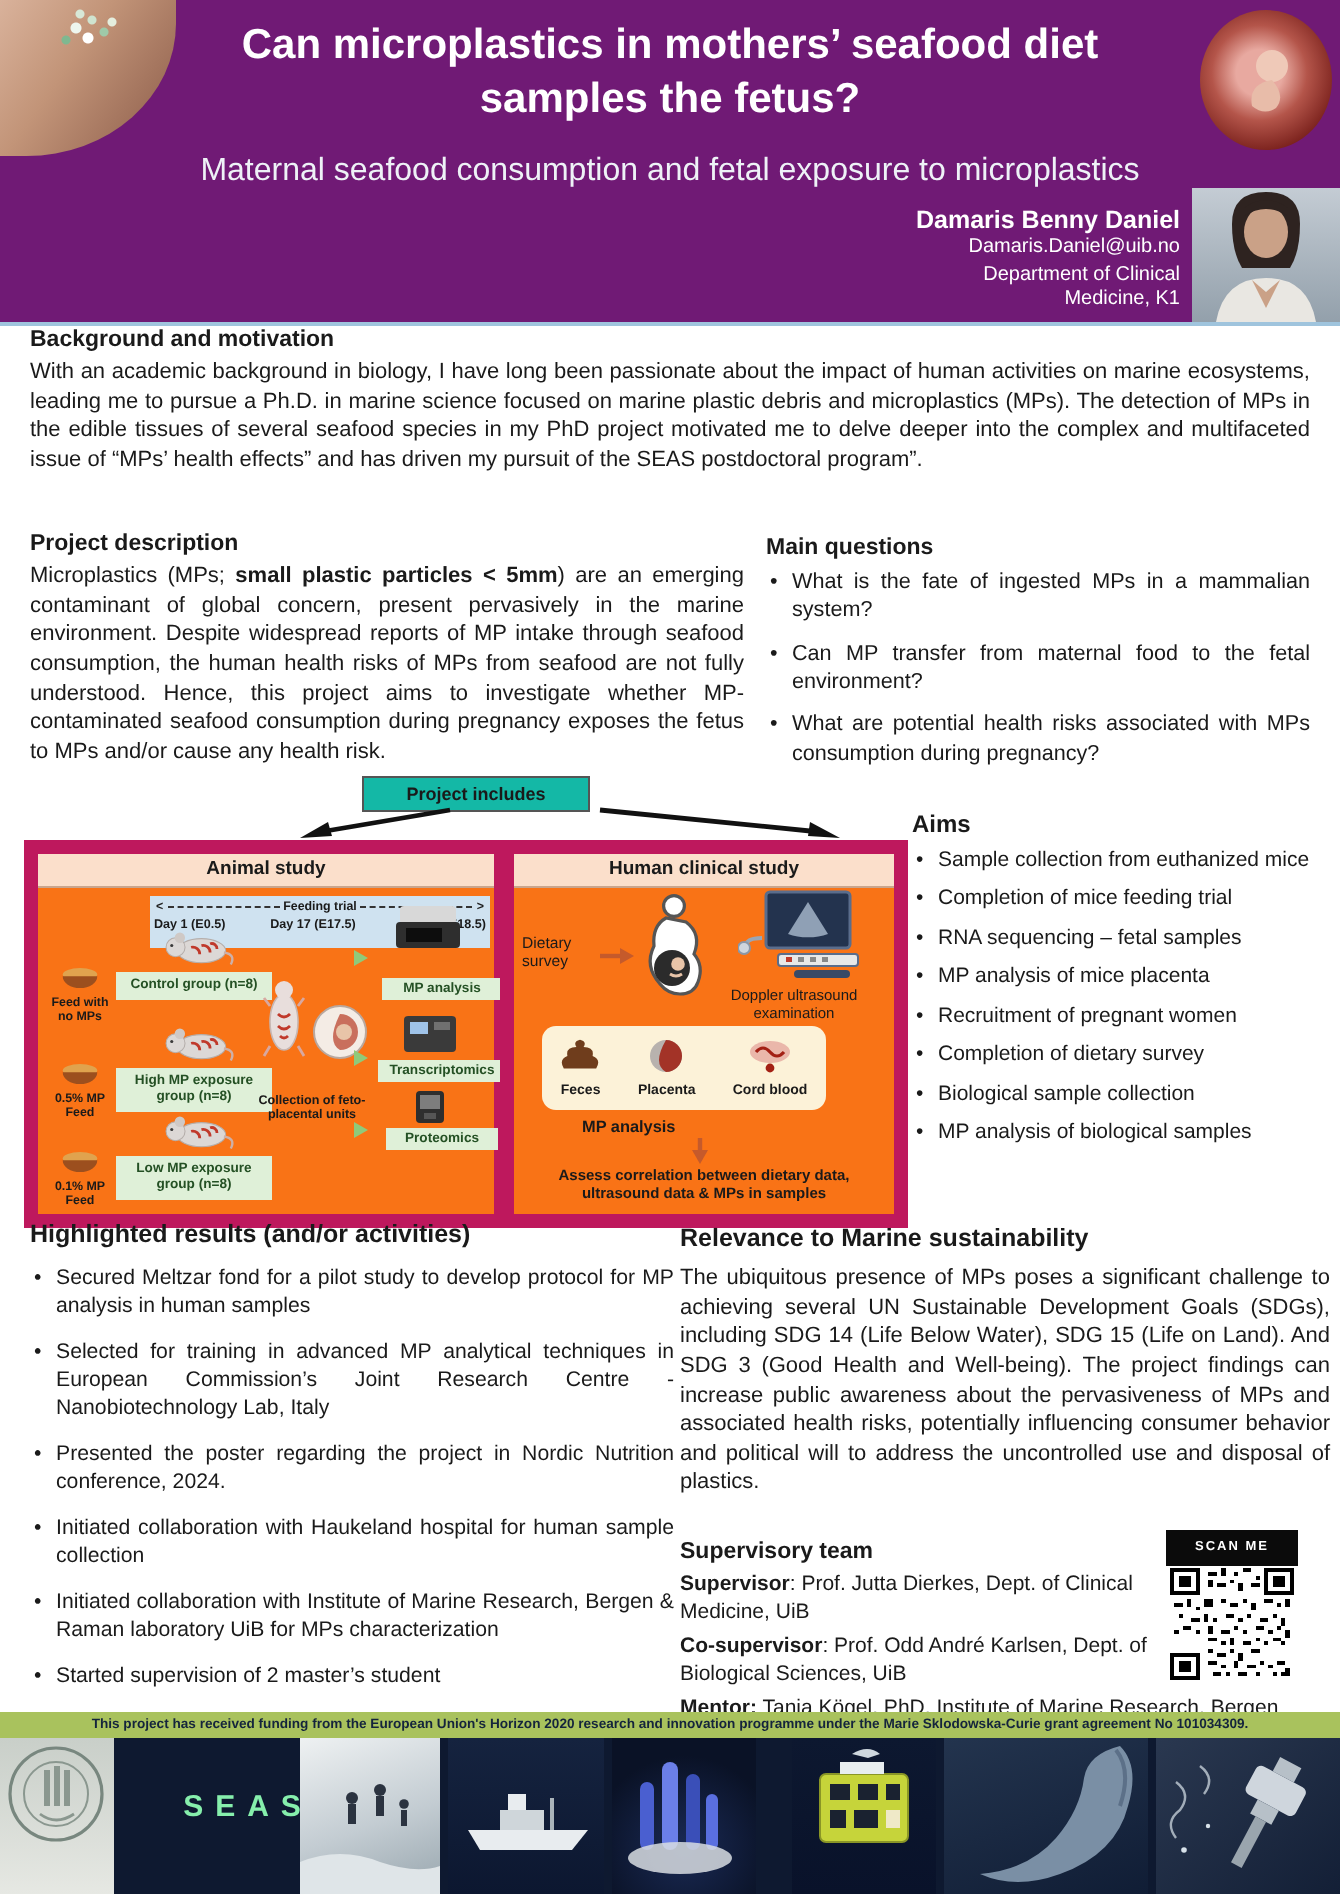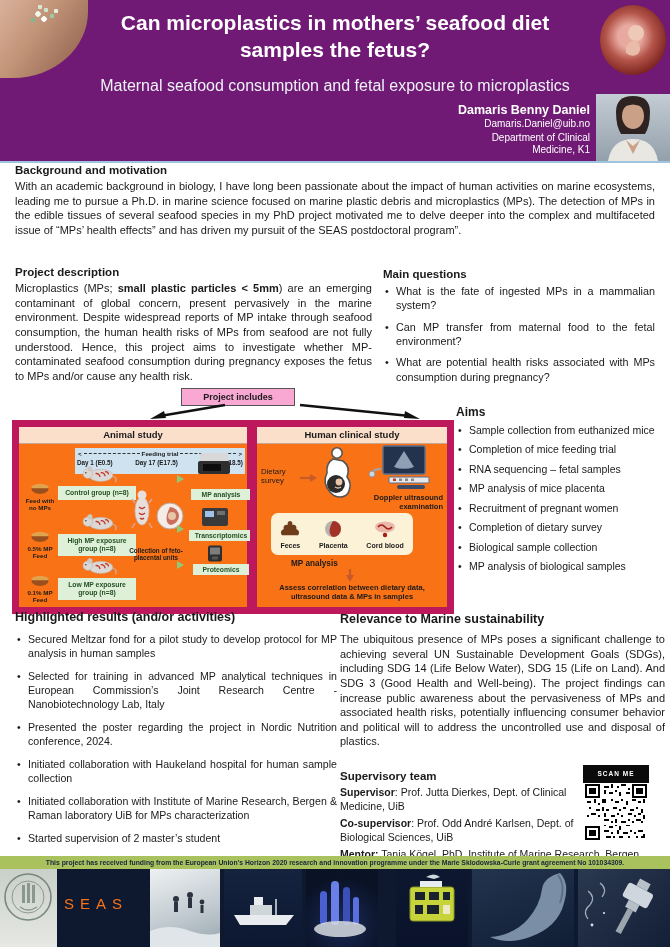--- a/index.html
+++ b/index.html
@@ -31,21 +31,21 @@
     background:linear-gradient(180deg,#c4ccd4,#93a0ab);}
   
   .h1{font-weight:bold;font-size:11.5px;}
   .h2{font-weight:bold;font-size:12.5px;}
   .para{font-size:11px;text-align:justify;line-height:1.33;margin-top:3px;}
   ul.blist{list-style:none;margin:0;padding:0;}
   ul.blist li{position:relative;padding-left:13px;text-align:justify;}
   ul.blist li::before{content:"\2022";position:absolute;left:2px;top:0;}
   .abs{position:absolute;}
   
-  .inc-box{position:absolute;left:181px;top:388px;width:112px;height:16px;background:#f9a8d4;border:1px solid #555;
+  .inc-box{position:absolute;left:181px;top:388px;width:112px;height:16px;background:#14b8a6;border:1px solid #555;
     font-weight:bold;font-size:9px;text-align:center;line-height:16px;}
   .sbox{position:absolute;border:7px solid #be185d;background:#f97316;}
   .box-head{position:absolute;left:0;right:0;top:0;height:16px;background:#fbdfcb;border-bottom:1px solid #c9a58d;
     font-weight:bold;font-size:9.5px;text-align:center;line-height:16px;}
   .feed-band{position:absolute;left:56px;top:21px;width:170px;height:26px;background:#cfe2f0;font-size:6.2px;}
   .fb-r1{display:flex;align-items:center;padding:2px 3px 0 3px;font-weight:bold;}
   .fb-r1 .dash{flex:1;border-top:1px dashed #333;margin:0 2px;}
   .fb-r1::before{content:"<";font-weight:bold;}
   .fb-r1::after{content:">";font-weight:bold;}
   .fb-r2{display:flex;justify-content:space-between;padding:2px 2px 0 2px;font-weight:bold;font-size:6.3px;}
@@ -56,22 +56,22 @@
   .grp .mouse{margin:-2px 0 0 2px;}
   .gl2{background:#dff0d8;color:#245024;font-weight:bold;font-size:6.8px;text-align:center;padding:2px 1px;line-height:1.1;}
   .chev{position:absolute;width:0;height:0;border-left:7px solid #8fca7a;border-top:4px solid transparent;border-bottom:4px solid transparent;}
   .ybox{position:absolute;background:#fcf2d8;border-radius:7px;}
   .ylab{font-weight:bold;font-size:7px;text-align:center;}
   
   .fund{position:absolute;left:0;top:856px;width:670px;height:13px;background:#a9c25d;
     color:#14243c;font-weight:bold;font-size:6.8px;text-align:center;line-height:13px;}
   .foot{position:absolute;left:0;top:869px;width:670px;height:78px;background:#0e1930;}
   .f-seal{position:absolute;left:0;top:0;width:57px;height:78px;background:linear-gradient(180deg,#c9cfc9,#e6e8e3);}
-  .f-seas{position:absolute;left:52px;top:26px;width:88px;text-align:center;color:#f97316;
-    font-weight:normal;font-size:15px;letter-spacing:6px;}
+  .f-seas{position:absolute;left:80px;top:26px;width:88px;text-align:center;color:#86efac;
+    font-weight:bold;font-size:15px;letter-spacing:6px;}
   .ftile{position:absolute;top:0;height:78px;overflow:hidden;}
   .f-snow{left:150px;width:70px;background:linear-gradient(160deg,#eef1f2 0%,#c3ccd2 55%,#97a5ad 100%);}
   .f-ship{left:224px;width:78px;background:linear-gradient(180deg,#15233f,#0c1730);}
   .f-coral{left:306px;width:72px;background:radial-gradient(circle at 50% 70%,#1a2a55 0%,#0a1226 70%);}
   .f-rov{left:396px;width:72px;background:linear-gradient(180deg,#0d1830,#09122a);}
   .f-whale{left:472px;width:102px;background:linear-gradient(160deg,#23344e,#101d35);}
   .f-gavel{left:578px;width:92px;background:linear-gradient(140deg,#2a3850,#131f36);}
   .scanme{position:absolute;left:583px;top:765px;width:66px;height:18px;background:#0b0b0b;color:#fff;
     font-weight:bold;font-size:6.5px;text-align:center;line-height:18px;letter-spacing:1px;}
   .qr{position:absolute;left:585px;top:784px;width:62px;height:56px;background:#fff;}
@@ -274,21 +274,21 @@
       <path d="M35 6 l-10 16 a18 10 0 0 0 20 0 z" fill="#8fa0b5"></path>
       <rect x="20" y="32" width="40" height="6" rx="1.5" fill="#e8e8e8" stroke="#5a6d8c"></rect>
       <rect x="24" y="33.5" width="3" height="2.5" fill="#c0392b"></rect>
         <rect x="30" y="33.5" width="3" height="2.5" fill="#888"></rect>
       <rect x="36" y="33.5" width="3" height="2.5" fill="#888"></rect>
         <rect x="42" y="33.5" width="3" height="2.5" fill="#888"></rect>
       <rect x="28" y="40" width="28" height="4" rx="2" fill="#384a66"></rect>
       <path d="M12 24 q-8 0 -8 4" stroke="#9aa6b5" stroke-width="2" fill="none"></path>
       <circle cx="3" cy="29" r="3" fill="#cfd6de" stroke="#8a97a8"></circle>
     </svg>
-    <div class="abs" style="left:94px;top:66px;width:92px;font-weight:bold;font-size:7.5px;text-align:right;line-height:1.2;">Doppler ultrasound examination</div>
+    <div class="abs" style="left:94px;top:66px;width:92px;font-weight:normal;font-size:7.5px;text-align:center;line-height:1.2;">Doppler ultrasound examination</div>
     <svg class="abs" style="left:72px;top:88px;" width="10" height="15">
       <line x1="5" y1="1" x2="5" y2="9" stroke="#c55a2b" stroke-width="2.2"></line>
         <polygon points="1,8 9,8 5,15" fill="#c55a2b"></polygon>
     </svg>
     <div class="ybox" style="left:14px;top:86px;width:142px;height:42px;display:flex;justify-content:space-around;align-items:center;">
       <div style="text-align:center;">
         <svg width="20" height="18" viewBox="0 0 22 20">
           <path d="M11 1 q4 1 2 4 q6 0 5 5 q5 2 2 7 H2 q-3 -5 2 -7 q-1 -5 5 -5 q-2 -3 2 -4 z" fill="#6f3d1c"></path>
         </svg>
         <div class="ylab">Feces</div>

